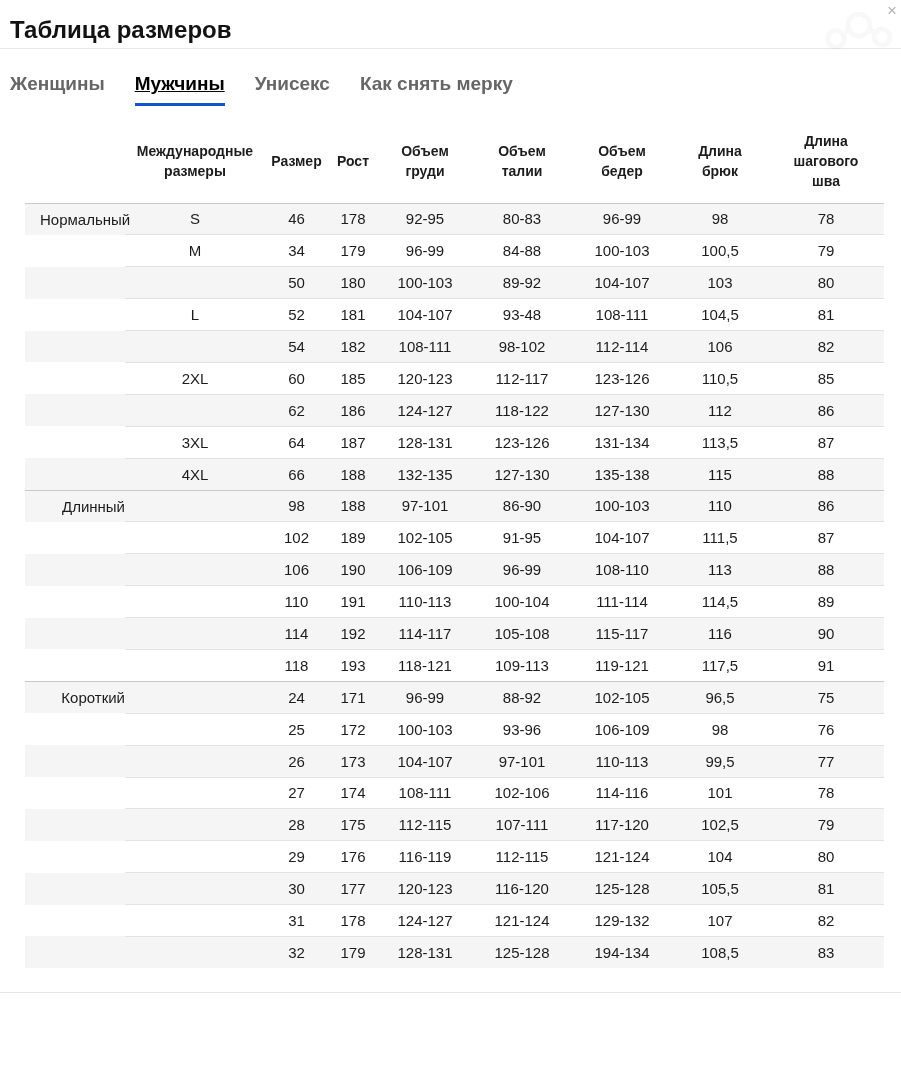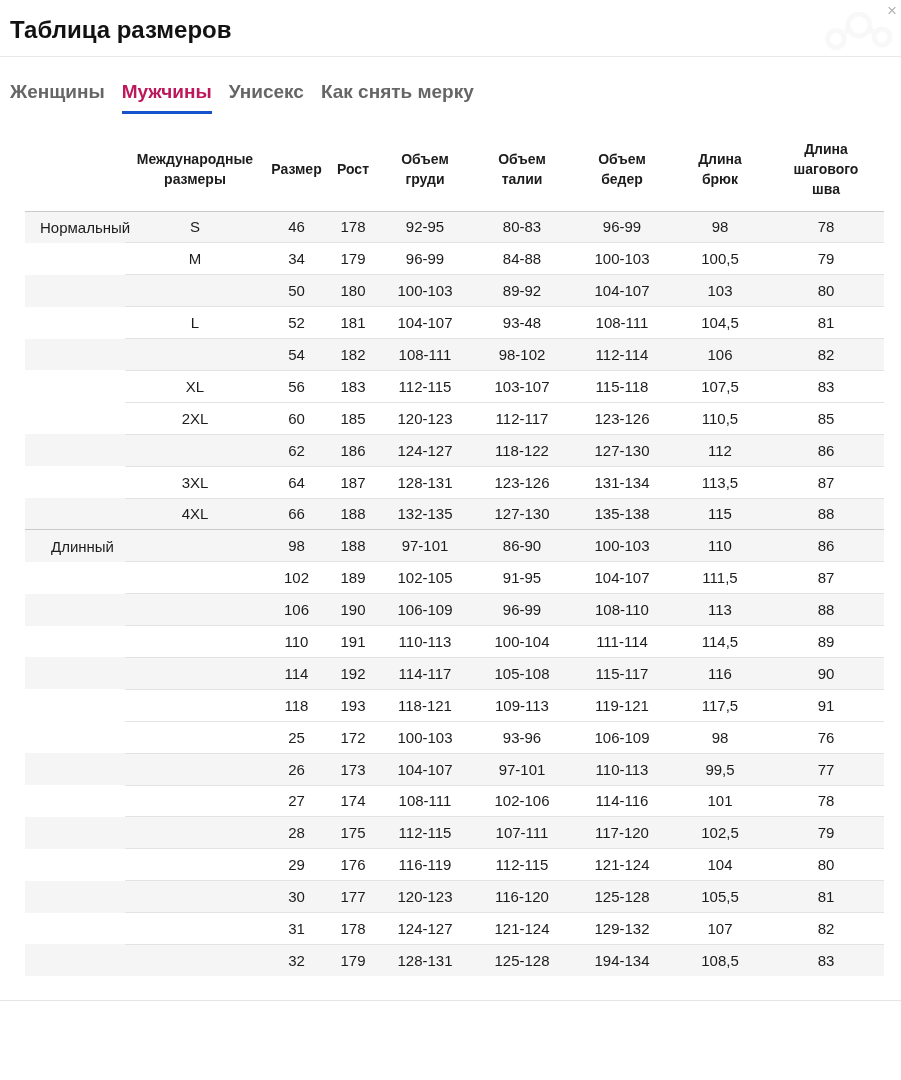--- a/index.html
+++ b/index.html
@@ -1,45 +1,45 @@
 <!DOCTYPE html>
 <html><head>
 <meta charset="utf-8">
 <style>
   * { margin:0; padding:0; box-sizing:border-box; }
   html,body { width:901px; height:1080px; background:#ffffff; overflow:hidden;
     font-family:"Liberation Sans", sans-serif; }
   .modal { position:relative; width:901px; height:1080px; background:#fff; }
 
   
-  .modal-header { position:relative; padding:16px 10px 0 10px; height:57px;
+  .modal-header { position:relative; padding:16px 10px 0 10px; height:49px;
     border-bottom:1px solid #e8e8e8; }
   .modal-title { font-size:24px; font-weight:700; color:#121212; }
   .close-btn { position:absolute; top:2px; right:4px; font-size:17px; line-height:17px;
     color:#b3b3b3; cursor:pointer; font-weight:400; }
   .watermark { position:absolute; top:12px; right:6px; opacity:0.05; }
 
   
-  .tabs { display:flex; gap:17px; margin:24px 0 0 10px; align-items:flex-start; }
+  .tabs { display:flex; gap:30px; margin:24px 0 0 10px; align-items:flex-start; }
   .tab { font-size:19px; font-weight:700; color:#666666; padding-bottom:8px; cursor:pointer;
     border-bottom:3px solid transparent; }
-  .tab.active { color:#be185d; border-bottom-color:#1652cc; }
+  .tab.active { color:#000000; border-bottom-color:#1652cc;text-decoration:underline; }
 
   
   .table-wrap { margin:14px 17px 0 25px; }
   table { border-collapse:collapse; table-layout:fixed; width:859px; }
   thead th { height:83px; vertical-align:middle; text-align:center;
     font-size:14px; font-weight:700; color:#1c1c1c; line-height:1.45; }
   thead th .hdr { display:inline-block; max-width:74px; }
   thead th.intl .hdr { max-width:126px; }
   tbody td { height:31.9px; text-align:center; font-size:15px; color:#1c1c1c; padding:0; }
   tbody tr.alt { background:#f5f5f5; }
   tbody tr:not(.section-first) td:not(.group-cell) { border-top:1px solid #e3e3e3; }
   tbody tr.section-first td { border-top:1px solid #c9c9c9; }
-  td.group-cell { text-align:center; padding-left:15px; }
+  td.group-cell { text-align:right; padding-left:15px; }
 
   .footer-rule { margin-top:24px; border-top:1px solid #e5e5e5; width:901px; }
 </style>
 </head>
 <body>
 
 <div class="modal">
 
   <div class="modal-header">
     <div class="modal-title">Таблица размеров</div>
@@ -137,31 +137,20 @@
             <td>54</td>
             <td>182</td>
             <td>108-111</td>
             <td>98-102</td>
             <td>112-114</td>
             <td>106</td>
             <td>82</td>
           </tr>
           <tr>
             <td class="group-cell"></td>
-            <td>XL</td>
-            <td>56</td>
-            <td>183</td>
-            <td>112-115</td>
-            <td>103-107</td>
-            <td>115-118</td>
-            <td>107,5</td>
-            <td>83</td>
-          </tr>
-          <tr>
-            <td class="group-cell"></td>
             <td>2XL</td>
             <td>60</td>
             <td>185</td>
             <td>120-123</td>
             <td>112-117</td>
             <td>123-126</td>
             <td>110,5</td>
             <td>85</td>
           </tr>
           <tr class="alt">
@@ -256,20 +245,31 @@
             <td class="group-cell"></td>
             <td></td>
             <td>118</td>
             <td>193</td>
             <td>118-121</td>
             <td>109-113</td>
             <td>119-121</td>
             <td>117,5</td>
             <td>91</td>
           </tr>
+          <tr class="section-first alt">
+            <td class="group-cell">Короткий</td>
+            <td></td>
+            <td>24</td>
+            <td>171</td>
+            <td>96-99</td>
+            <td>88-92</td>
+            <td>102-105</td>
+            <td>96,5</td>
+            <td>75</td>
+          </tr>
           <tr>
             <td class="group-cell"></td>
             <td></td>
             <td>25</td>
             <td>172</td>
             <td>100-103</td>
             <td>93-96</td>
             <td>106-109</td>
             <td>98</td>
             <td>76</td>

